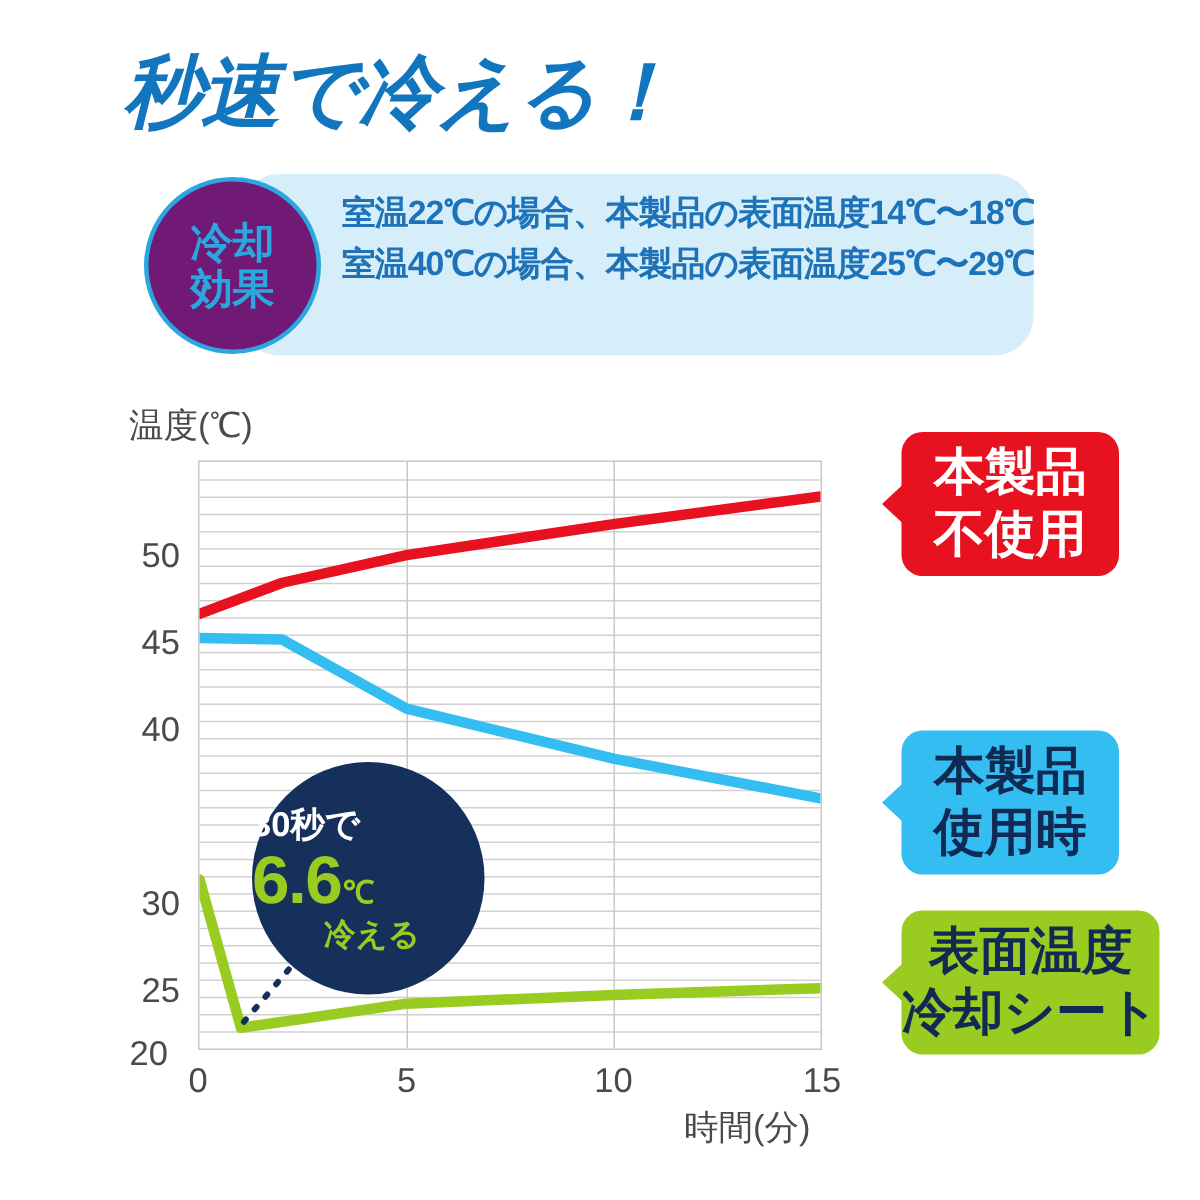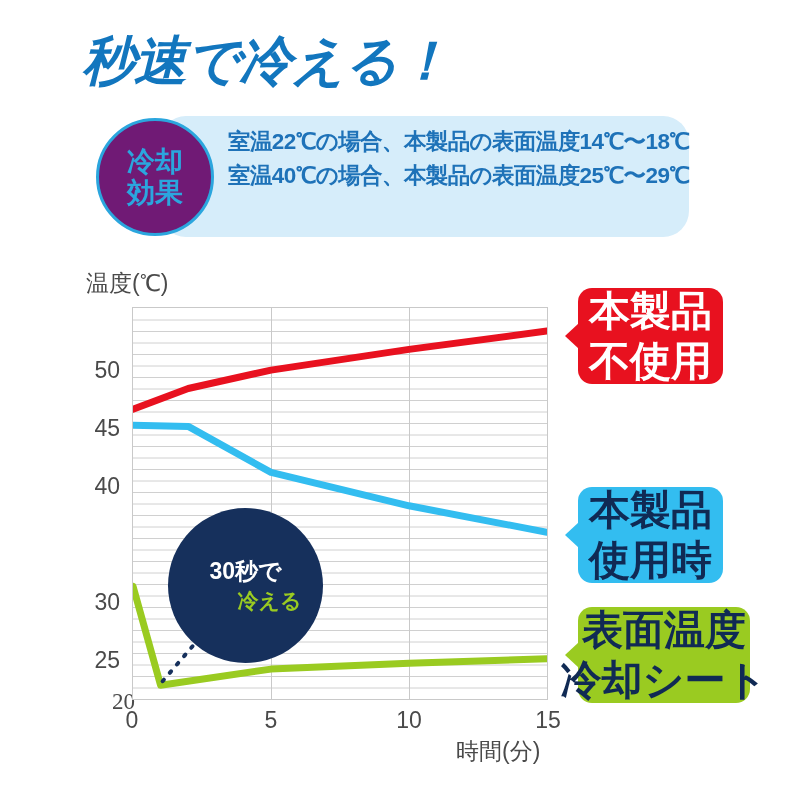--- a/index.html
+++ b/index.html
@@ -120,24 +120,25 @@
 
   
   .callout {
     position:absolute;
     border-radius:14px;
     display:flex;
     flex-direction:column;
     align-items:center;
     justify-content:center;
     font-weight:bold;
-    font-size:41px;
+    font-size:34px;
     line-height:1.22;
     white-space:nowrap;
     padding:6px 14px;
+    margin-left:23px;
   }
   .callout .tail {
     position:absolute;
     left:-13px;
     top:50%;
     margin-top:-13px;
     width:0; height:0;
     border-top:13px solid transparent;
     border-bottom:13px solid transparent;
   }
@@ -159,21 +160,21 @@
 
   
   #badge {
     position:absolute;
     left:168px; top:508px;
     width:155px; height:155px;
     border-radius:50%;
     background:#16305C;
     display:flex;
     flex-direction:column;
-    align-items:center;
+    align-items:flex-start;
     justify-content:center;
     z-index:6;
   }
   #badge-top {
     color:#ffffff;
     font-size:23px;
     font-weight:bold;
     line-height:1;
     margin-bottom:3px;
   }
@@ -218,21 +219,21 @@
 <div id="chart-wrap">
 
   <div id="y-axis-title">温度(℃)</div>
   <div id="x-axis-title">時間(分)</div>
 
   <div class="ytick" style="left:74px; top:357px;">50</div>
   <div class="ytick" style="left:74px; top:415px;">45</div>
   <div class="ytick" style="left:74px; top:473px;">40</div>
   <div class="ytick" style="left:74px; top:589px;">30</div>
   <div class="ytick" style="left:74px; top:647px;">25</div>
-  <div class="ytick" style="left:89px; top:689px;font-family:Liberation Serif, serif;">20</div>
+  <div class="ytick" style="left:66px; top:689px;">20</div>
 
   <div class="xtick" style="left:112px; top:707px;">0</div>
   <div class="xtick" style="left:251px; top:707px;">5</div>
   <div class="xtick" style="left:389px; top:707px;">10</div>
   <div class="xtick" style="left:528px; top:707px;">15</div>
 
   <div id="plot">
     <svg width="414" height="391" viewBox="0 0 414 391">
       <g id="grid-h" stroke="#D0D0D0" stroke-width="1">
           <line x1="0" x2="414" y1="380" y2="380"></line>
@@ -277,20 +278,24 @@
       <polyline id="series-green" fill="none" stroke="#9ACB21" stroke-width="7" stroke-linejoin="round" stroke-linecap="round" points="0.0,278.3 27.6,377.2 138.0,361.1 276.0,355.3 414.0,350.8"></polyline>
       <polyline id="series-blue" fill="none" stroke="#33BDF0" stroke-width="7" stroke-linejoin="round" stroke-linecap="round" points="0.0,117.3 55.2,118.4 138.0,164.4 276.0,197.8 414.0,224.3"></polyline>
       <polyline id="series-red" fill="none" stroke="#E8111F" stroke-width="7" stroke-linejoin="round" stroke-linecap="round" points="0.0,101.2 55.2,80.5 138.0,62.1 276.0,41.4 414.0,23.0"></polyline>
 
       <line id="leader" x1="29.599999999999998" y1="373.2" x2="89.6" y2="303.2" stroke="#16305C" stroke-width="4" stroke-linecap="round" stroke-dasharray="2 9"></line>
     </svg>
   </div>
 
   <div id="badge">
     <div id="badge-top">30秒で</div>
+    <div id="badge-main">
+      <span>6.6</span>
+      <span id="badge-unit">℃</span>
+    </div>
     <div id="badge-bottom">冷える</div>
   </div>
 
   <div class="callout" id="callout-red">
     <span class="tail"></span>
     <span>本製品</span>
     <span>不使用</span>
   </div>
 
   <div class="callout" id="callout-blue">

